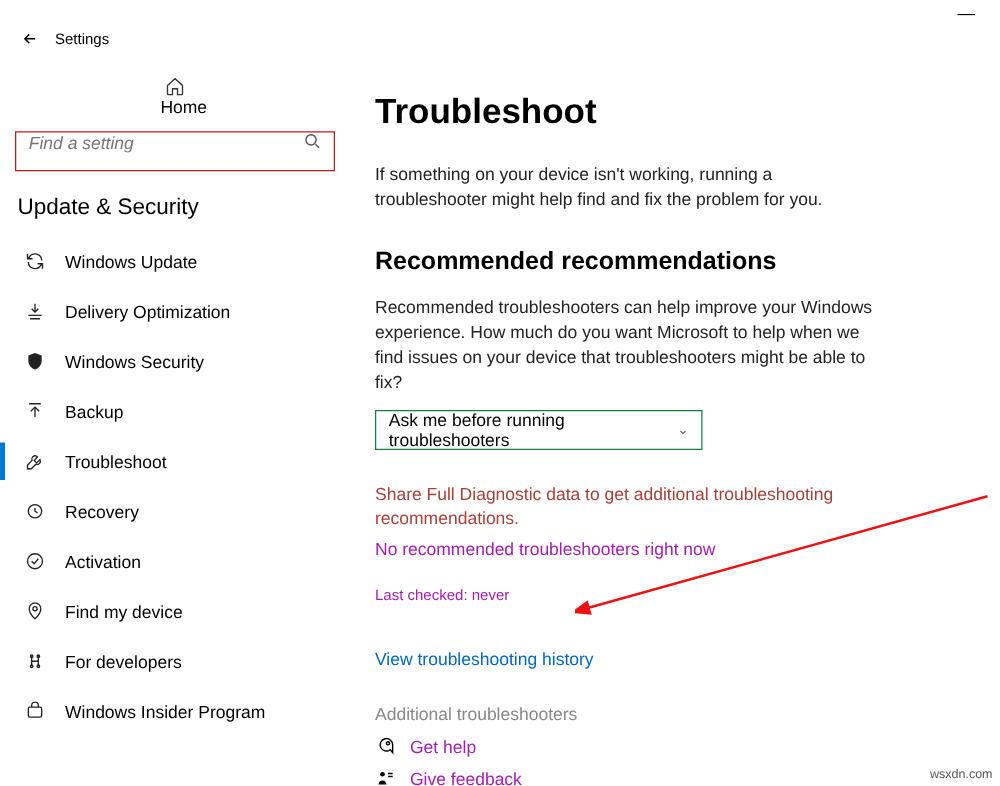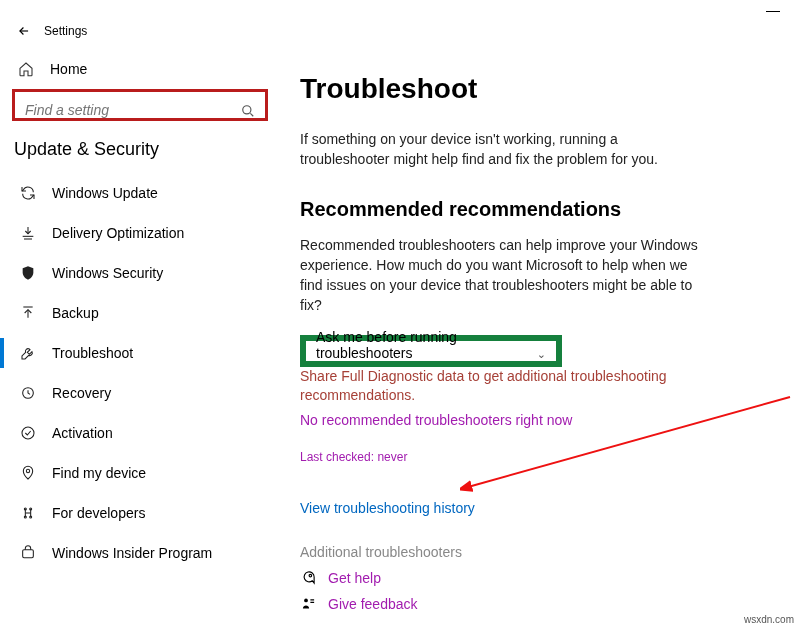--- a/index.html
+++ b/index.html
@@ -3,38 +3,38 @@
 <meta charset="utf-8">
 <style>
 * { margin: 0; padding: 0; box-sizing: border-box; font-family: "Segoe UI", Arial, sans-serif; }
 body { width: 800px; height: 629px; background: #fff; overflow: hidden; position: relative; }
 .titlebar { display: flex; align-items: center; height: 28px; padding-left: 10px; margin-top: 17px; }
 .titlebar .back { width: 28px; height: 28px; display: flex; align-items: center; justify-content: center; font-size: 14px; color: #000; }
 .titlebar .title { font-size: 12px; color: #000; margin-left: 6px; }
 .win-min { position: absolute; top: 2px; right: 20px; font-size: 14px; }
 .layout { display: flex; height: calc(100% - 28px); }
 .sidebar { width: 280px; padding: 8px 12px 0 12px; }
-.home-row { display: flex; align-items: center; padding: 8px 4px 12px 4px; }
+.home-row { display: flex; align-items: center; padding: 8px 4px 12px 4px; flex-direction: column; }
 .home-row .ico { width: 20px; display:flex; align-items:center; justify-content:center; }
 .home-row span.lbl { font-size: 14px; margin-left: 14px; }
-.search { display: flex; align-items: flex-end; border: 3px solid #b91c1c; height: 32px; padding: 0 10px; margin-bottom: 18px; }
+.search { display: flex; align-items: flex-start; border: 1px solid #b91c1c; height: 32px; padding: 0 10px; margin-bottom: 18px; }
 .search input { flex: 1; border: none; outline: none; font-size: 14px; color: #666; font-style: italic; background: transparent; }
 .search .sicon { color: #555; font-size: 13px; }
 .section-label { font-size: 18px; font-weight: 400; margin: 2px 0 14px 2px; }
 .nav { display: flex; flex-direction: column; gap: 2px; }
 .nav-item { display: flex; align-items: center; height: 38px; padding: 0 6px; position: relative; font-size: 14px; color:#000; }
 .nav-item .ico { width: 20px; display:flex; align-items:center; justify-content:center; color:#222; }
 .nav-item .lbl { margin-left: 14px; }
 .nav-item.selected::before { content:""; position:absolute; left:-12px; top:4px; bottom:4px; width:4px; background:#0078d4; }
 .main { flex: 1; padding: 28px 32px 0 20px; overflow-y: auto; }
 .h1 { font-size: 28px; font-weight: 600; margin-bottom: 24px; }
 .p { font-size: 14px; color: #222; line-height: 1.45; max-width: 400px; margin-bottom: 28px; }
 .h2 { font-size: 20px; font-weight: 600; margin-bottom: 14px; }
 .p2 { font-size: 14px; color: #222; line-height: 1.45; max-width: 400px; margin-bottom: 12px; }
-.dropdown { display: inline-flex; align-items: flex-end; justify-content: space-between; border: 6px solid #15803d; height: 32px; padding: 0 10px; width: 262px; font-size: 14px; }
+.dropdown { display: inline-flex; align-items: center; justify-content: space-between; border: 1px solid #15803d; height: 32px; padding: 0 10px; width: 262px; font-size: 14px; margin-bottom: 26px; }
 .dropdown .chev { font-size: 11px; color:#555; }
 .warn-link { font-size: 14px; color: #a64037; max-width: 400px; line-height:1.4; margin-bottom: 6px; }
 .none { font-size: 14px; color: #a21caf; margin-bottom: 22px; }
 .checked { font-size: 12px; color: #a21caf; margin-bottom: 36px; }
 .link { font-size: 14px; color: #0067c0; margin-bottom: 28px; display:block; }
 .subtle { font-size: 14px; color: #888; margin-bottom: 10px; }
 .help-row { display:flex; align-items:center; gap:12px; font-size:14px; color:#a21caf; margin-bottom:10px; }
 .help-row .hico { color:#000; width:16px; display:flex; align-items:center; justify-content:center;}
 .watermark { position:absolute; bottom:4px; right:6px; font-size:10px; color:#555; }
 .arrow-svg { position:absolute; pointer-events:none; }

